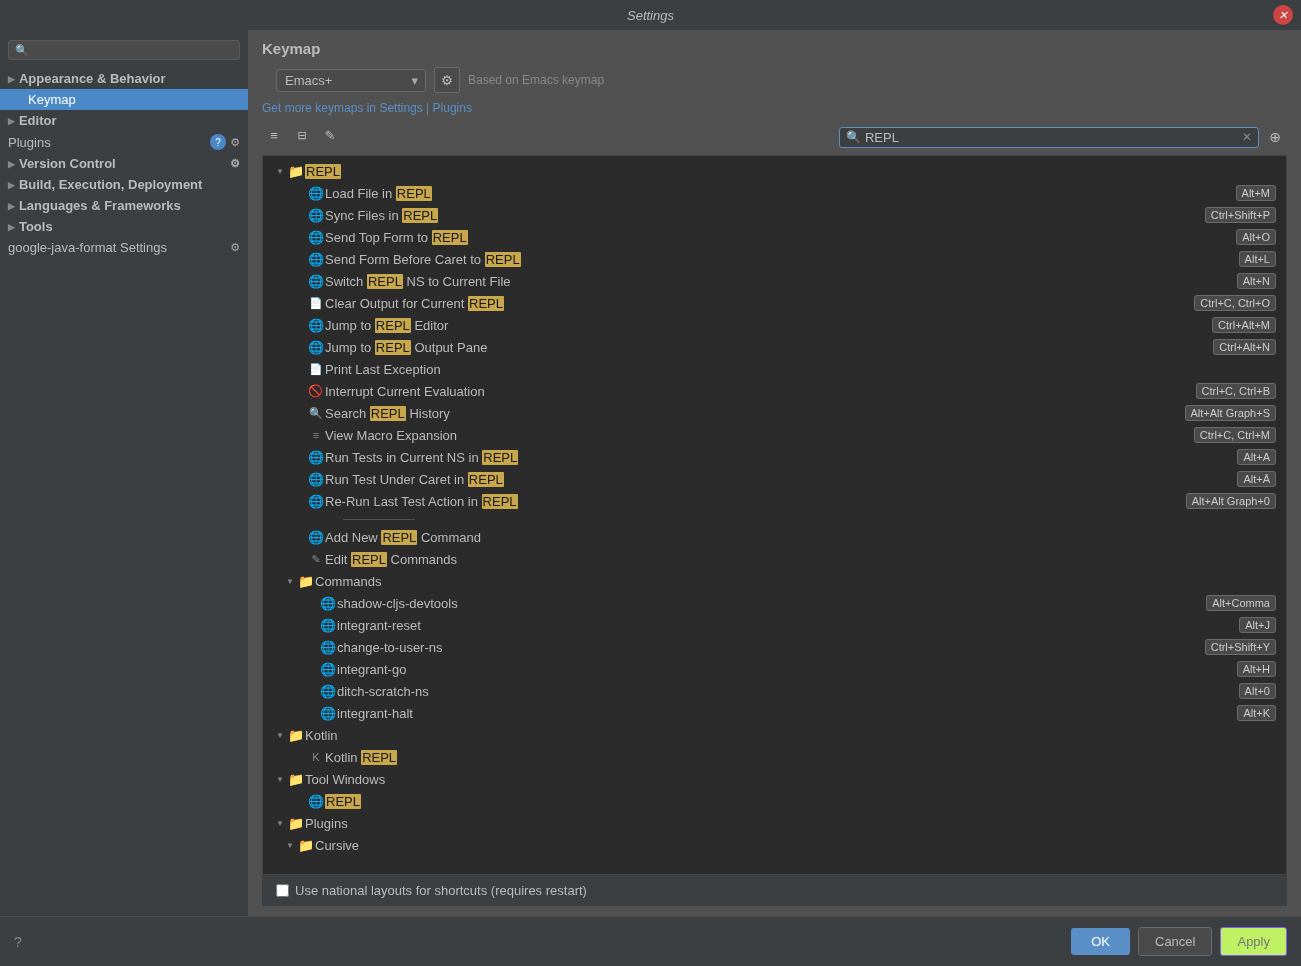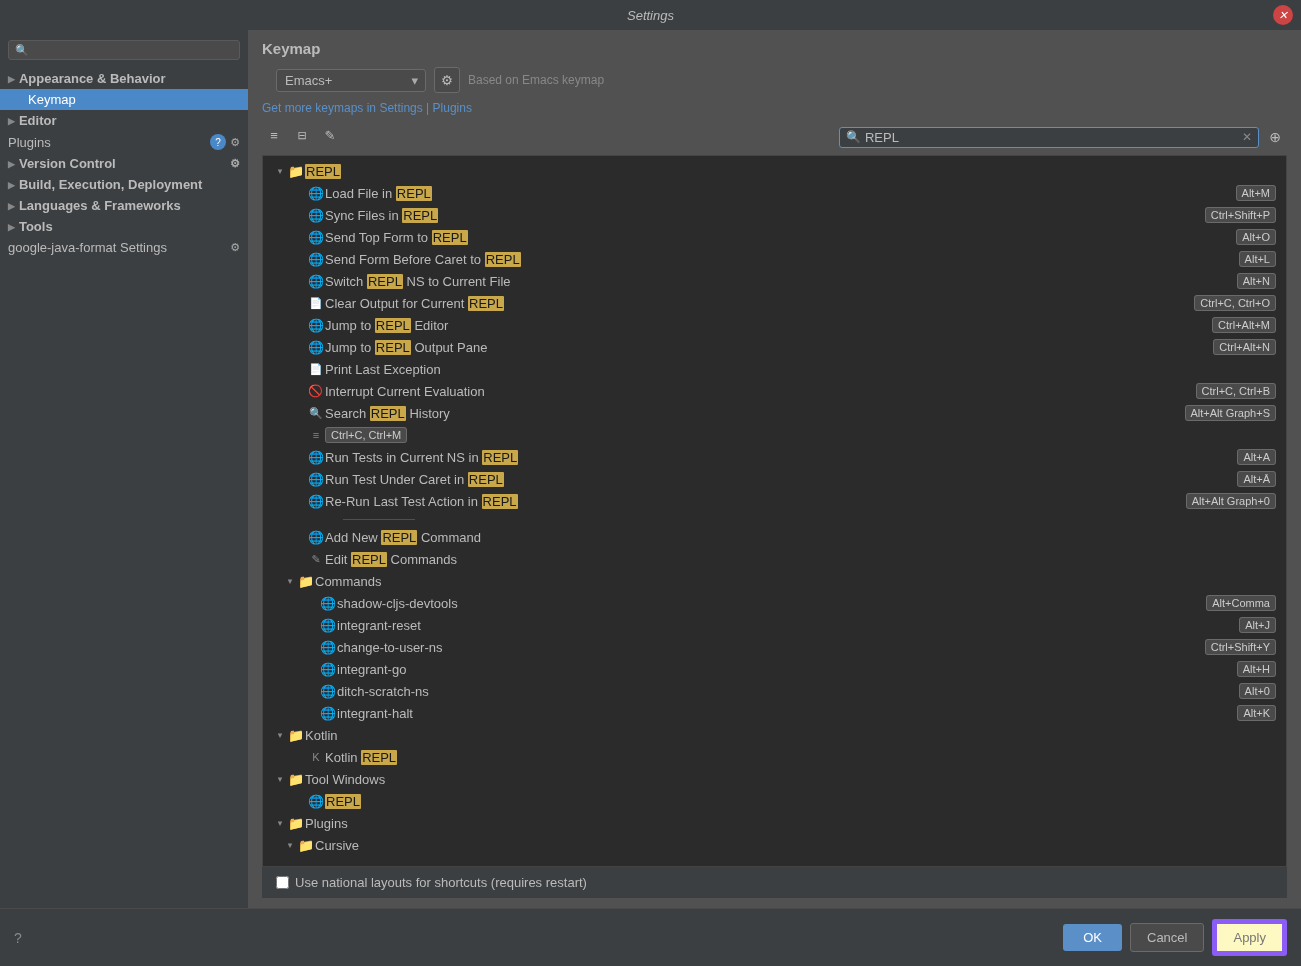--- a/index.html
+++ b/index.html
@@ -312,23 +312,23 @@
     .btn-cancel {
       background: #4a4a4a;
       color: #bbb;
       border: 1px solid #6a6a6a;
       padding: 6px 16px;
       border-radius: 3px;
       cursor: pointer;
       font-size: 13px;
     }
     .btn-apply {
-      background: #fef9c3;
+      background: #bef264;
       color: #777;
-      border: 5px solid #8b5cf6;
+      border: 1px solid #8b5cf6;
       padding: 6px 16px;
       border-radius: 3px;
       cursor: pointer;
       font-size: 13px;
     }
     .help-icon {
       color: #888;
       font-size: 14px;
     }
     .sidebar-section {
@@ -537,20 +537,21 @@
           <span class="tree-toggle"></span>
           <span class="tree-icon" style="font-size:11px;color:#888;">🔍</span>
           <span class="tree-label">Search <span class="highlight">REPL</span> History</span>
           <span class="tree-shortcut"><span class="shortcut-badge">Alt+Alt Graph+S</span></span>
         </div>
 
         <div class="tree-row">
           <span class="tree-indent" style="width:30px;"></span>
           <span class="tree-toggle"></span>
           <span class="tree-icon" style="font-size:11px;color:#888;">≡</span>
+          <span class="tree-label">View Macro Expansion</span>
           <span class="tree-shortcut"><span class="shortcut-badge">Ctrl+C, Ctrl+M</span></span>
         </div>
 
         <div class="tree-row">
           <span class="tree-indent" style="width:30px;"></span>
           <span class="tree-toggle"></span>
           <span class="tree-icon globe-icon">🌐</span>
           <span class="tree-label">Run Tests in Current NS in <span class="highlight">REPL</span></span>
           <span class="tree-shortcut"><span class="shortcut-badge">Alt+A</span></span>
         </div>

